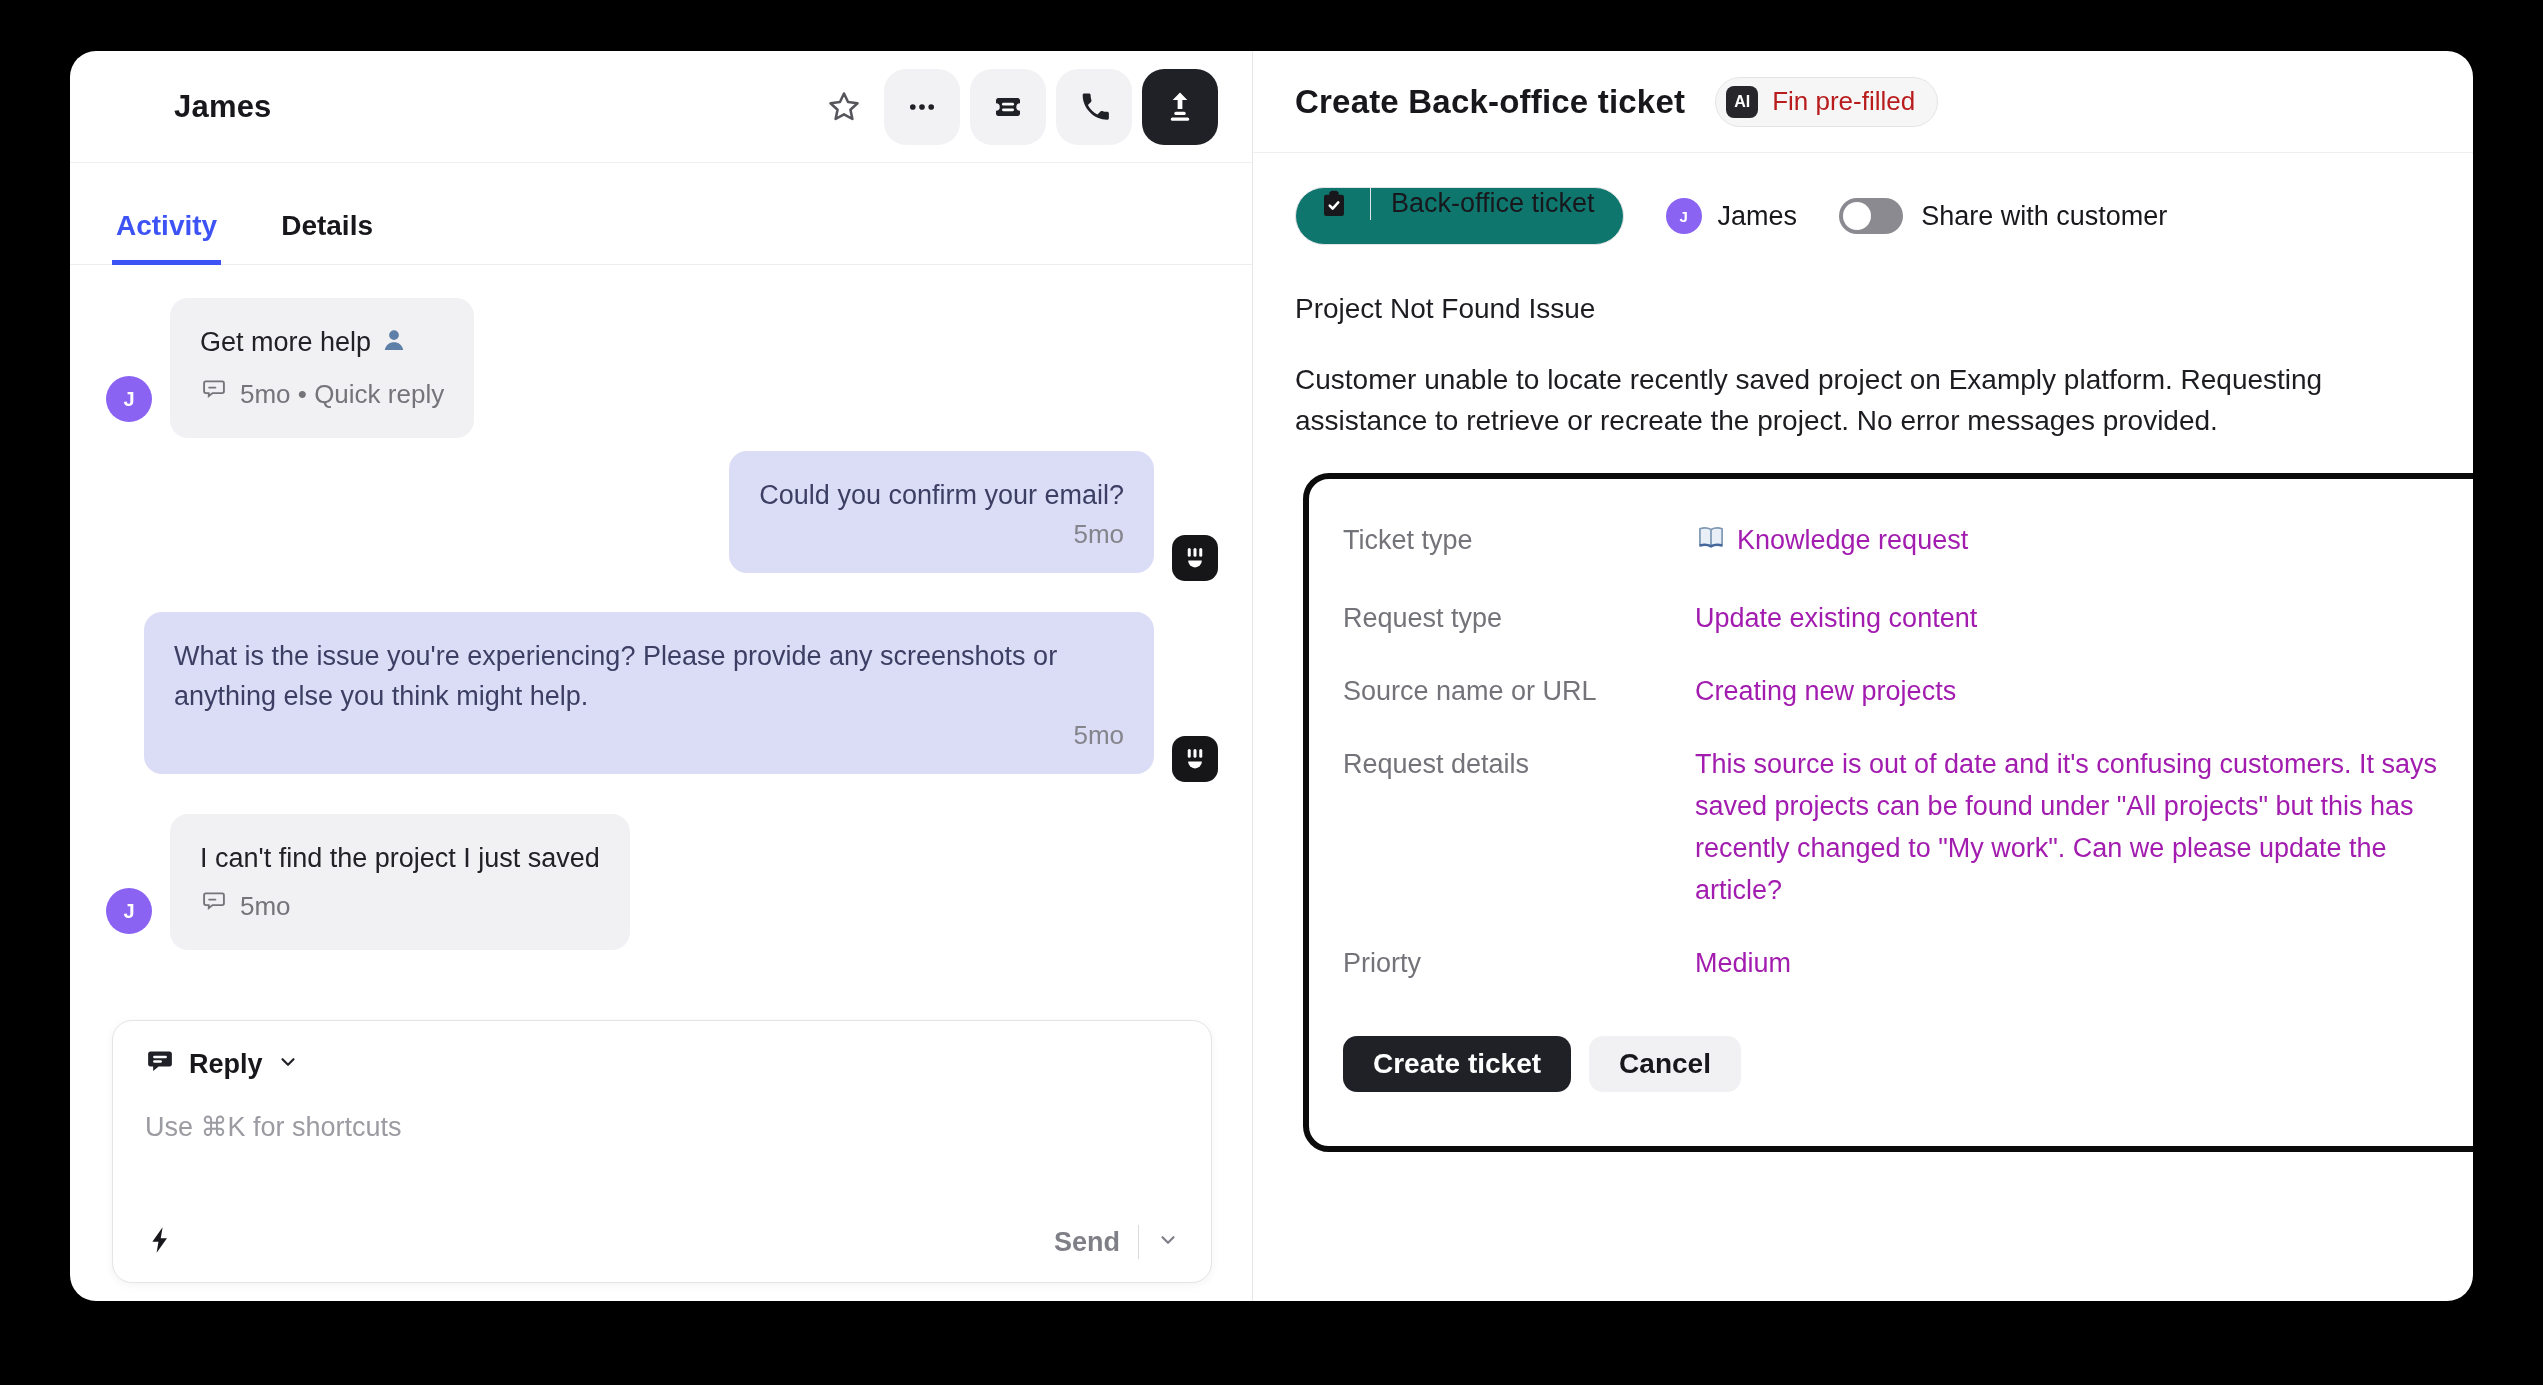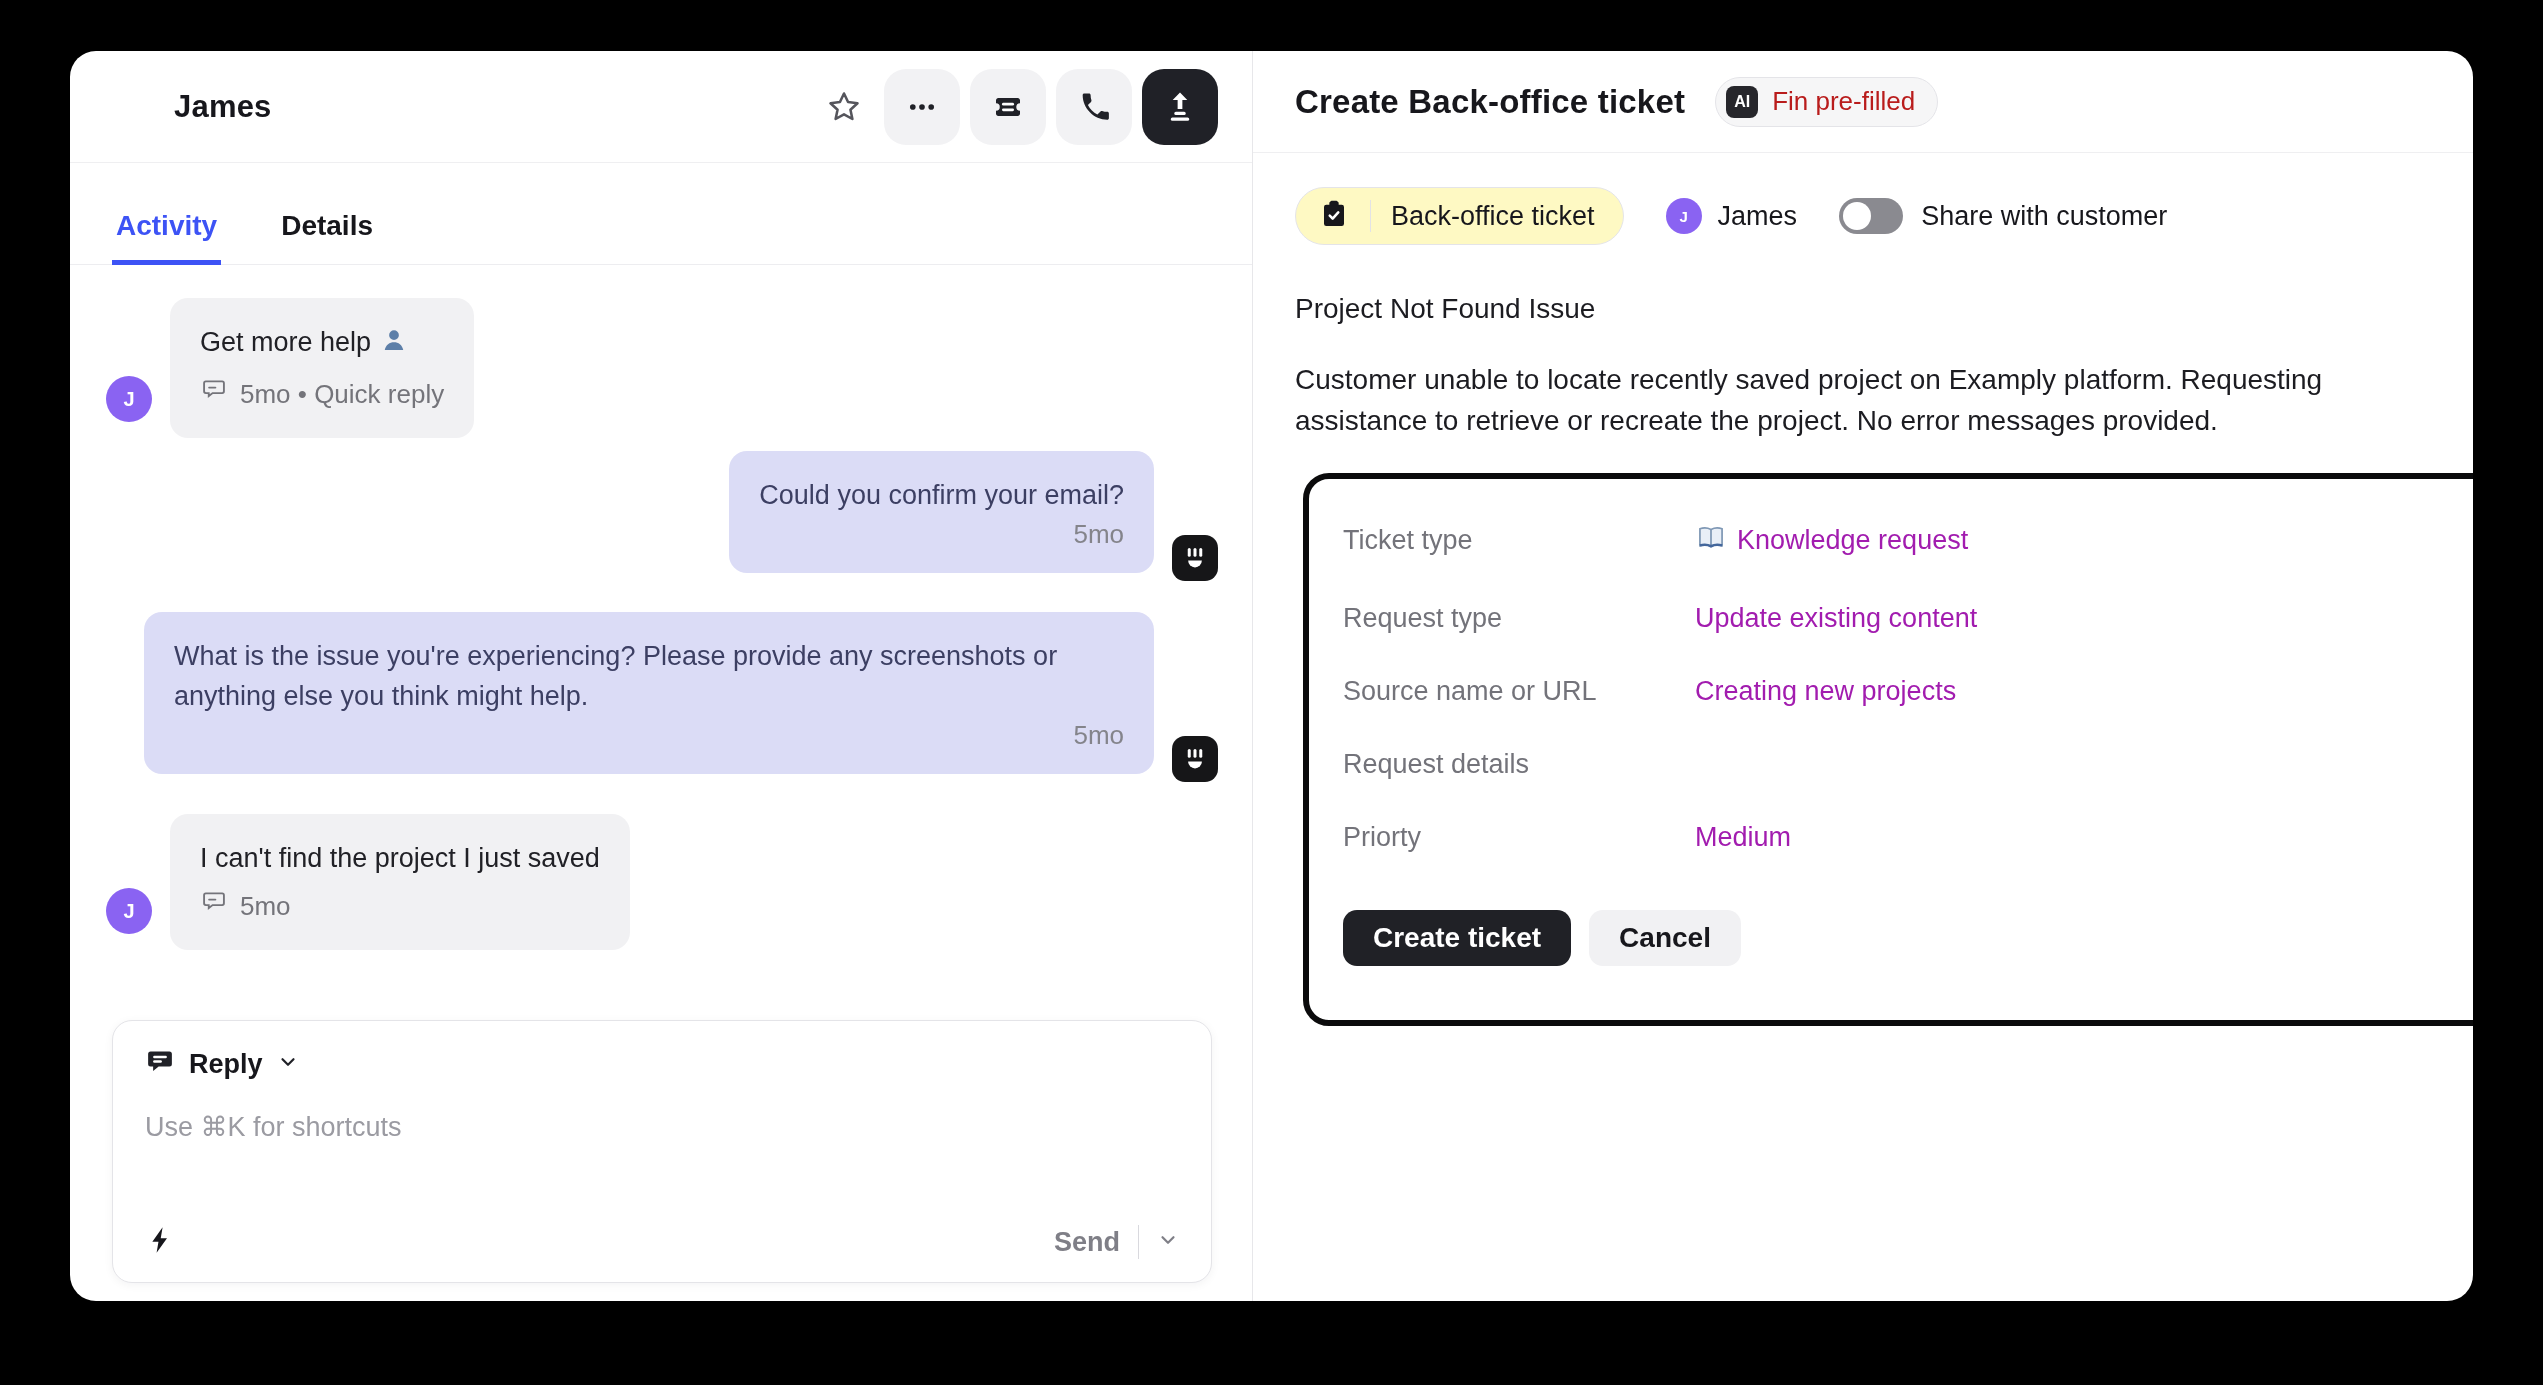--- a/index.html
+++ b/index.html
@@ -100,22 +100,22 @@
   }
   .ai-chip {
     width:32px; height:32px; border-radius:8px; background:#26262b; color:#fff;
     font-size:16px; font-weight:700; display:flex; align-items:center; justify-content:center;
   }
   .prefill-label { font-size:26px; color:#b91c1c; }
 
   .ticket-body { padding:34px 40px 0 42px; }
   .chips-row { display:flex; align-items:center; gap:42px; }
   .type-pill {
-    display:flex; align-items:center; height:58px; border:1px solid #e4e4e8;
-    border-radius:30px; background:#fef9c3; padding:0 28px 0 22px; cursor:pointer;
+    display:flex; align-items:flex-start; height:58px; border:1px solid #e4e4e8;
+    border-radius:30px; background:#0f766e; padding:0 28px 0 22px; cursor:pointer;
   }
   .type-pill .sep { width:1px; height:32px; background:#e2e2e6; margin:0 20px; }
   .type-pill .lbl { font-size:27px; font-weight:500; }
   .customer-chip { display:flex; align-items:center; gap:16px; }
   .avatar.small { width:36px; height:36px; font-size:15px; }
   .chip-label { font-size:27px; }
   .toggle-group { display:flex; align-items:center; gap:18px; }
   .toggle {
     width:64px; height:36px; border-radius:18px; background:#8a8a90; position:relative; cursor:pointer;
     flex:0 0 auto;
@@ -358,20 +358,21 @@
           <div class="field-value">Update existing content</div>
         </div>
 
         <div class="field-row">
           <div class="field-label">Source name or URL</div>
           <div class="field-value">Creating new projects</div>
         </div>
 
         <div class="field-row">
           <div class="field-label">Request details</div>
+          <div class="field-value">This source is out of date and it's confusing customers. It says saved projects can be found under "All projects" but this has recently changed to "My work". Can we please update the article?</div>
         </div>
 
         <div class="field-row">
           <div class="field-label">Priorty</div>
           <div class="field-value">Medium</div>
         </div>
 
         <div class="btn-row">
           <button class="btn primary">Create ticket</button>
           <button class="btn secondary">Cancel</button>

